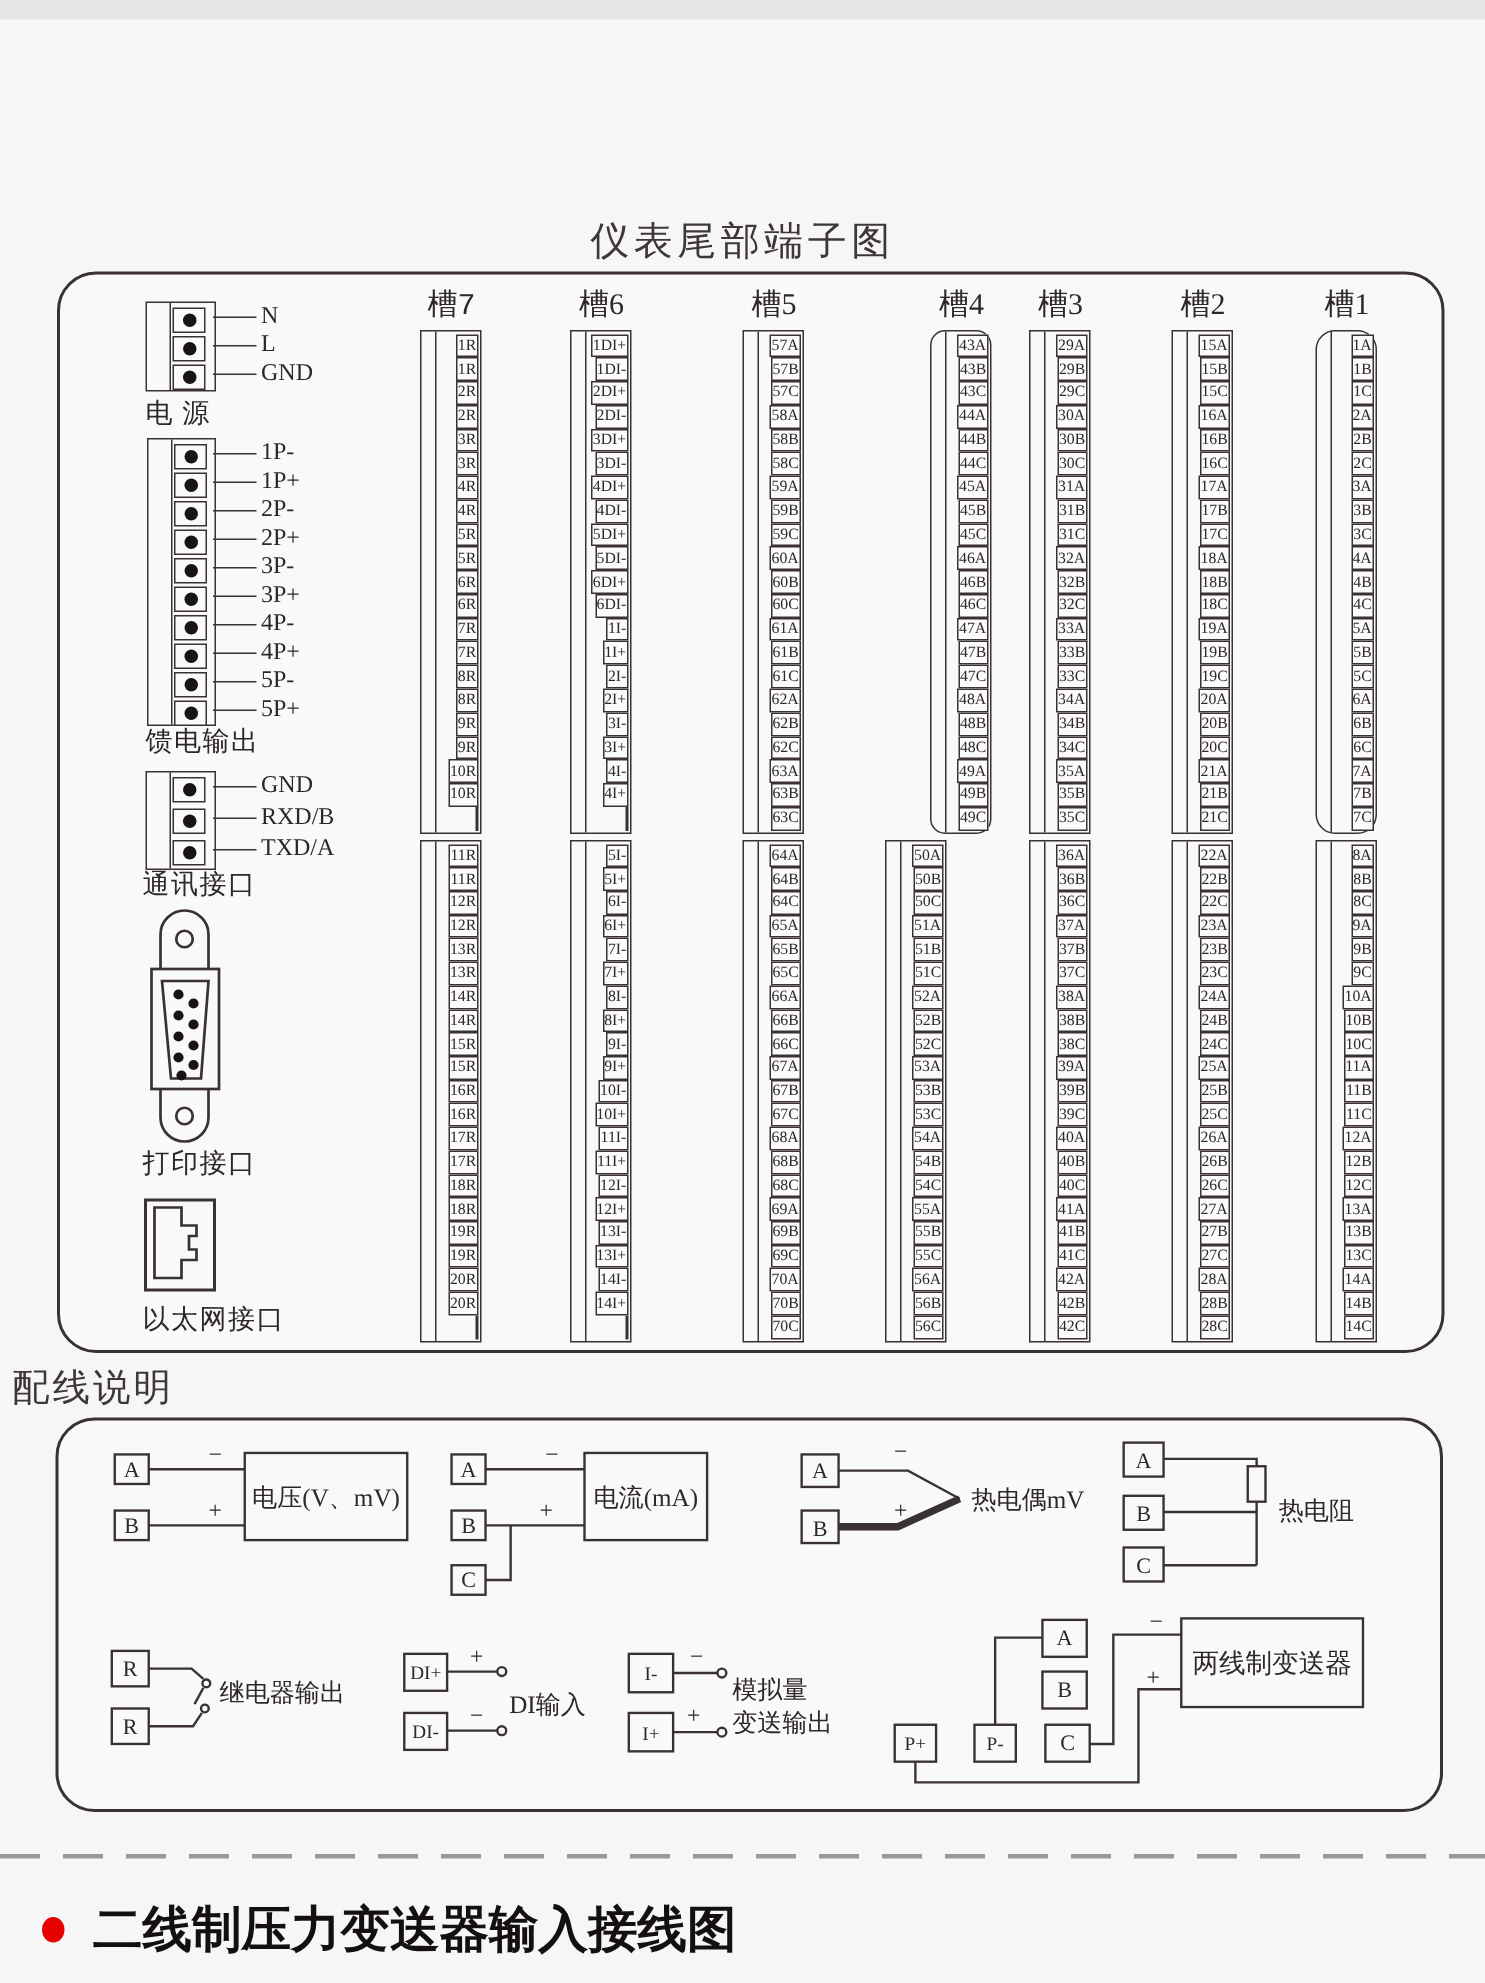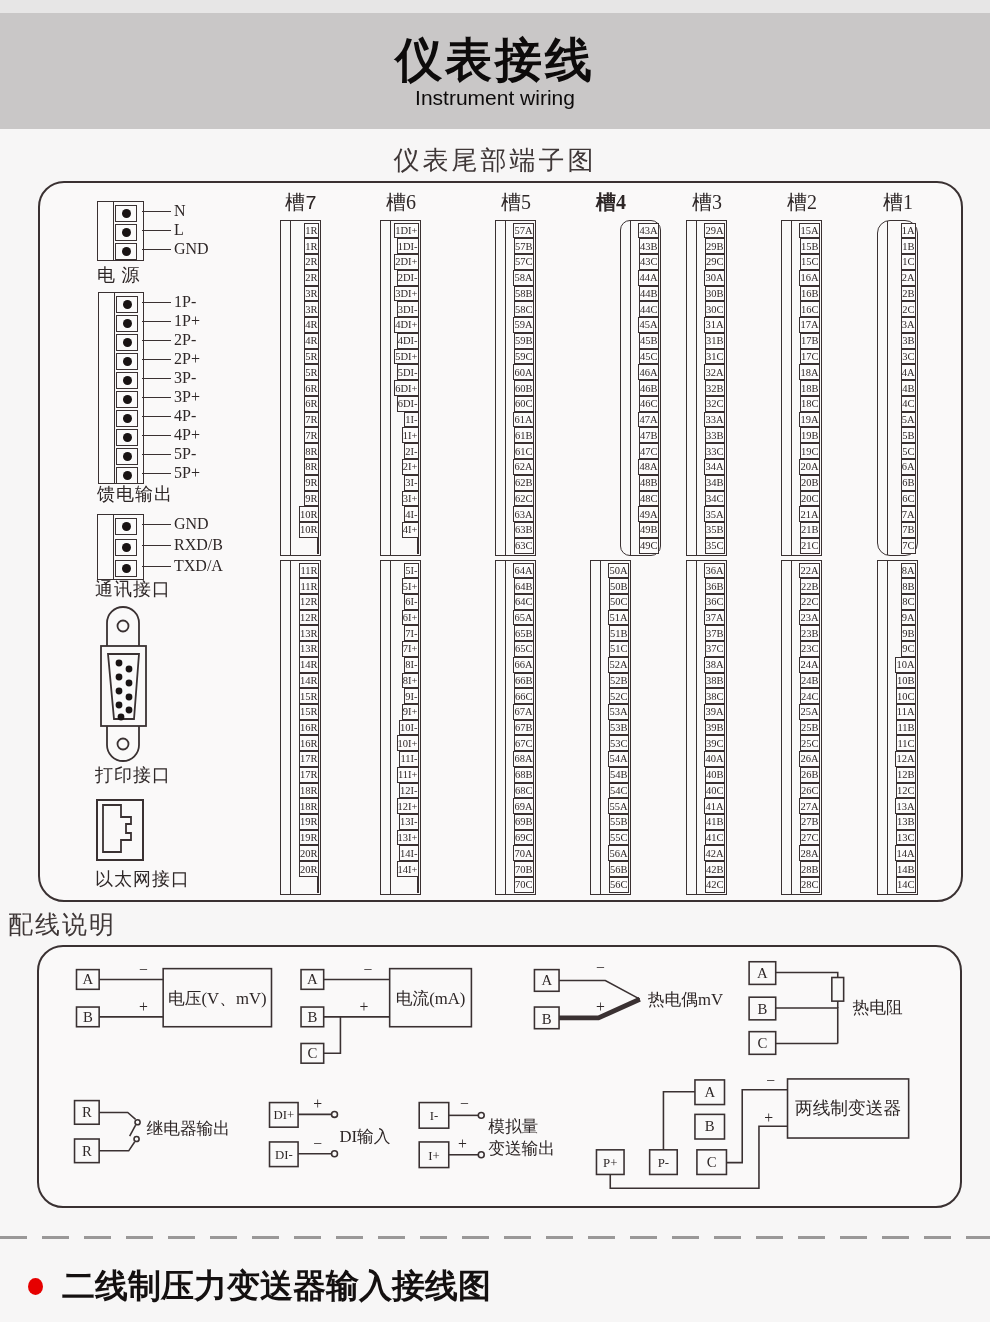--- a/index.html
+++ b/index.html
@@ -47,24 +47,20 @@
   .footer-item{position:absolute;left:0;top:1264px;width:990px;}
   .bullet{position:absolute;left:28px;top:14px;width:15px;height:17px;border-radius:50%;background:#e60000;}
   .footer-text{position:absolute;left:62px;top:0;font:700 33px "Liberation Sans",sans-serif;color:#141010;}
 </style>
 </head>
 <body>
 
 <div class="page">
   <div class="top-strip"></div>
 
-  <header class="banner">
-    <div class="banner-title">仪表接线</div>
-    <div class="banner-subtitle">Instrument wiring</div>
-  </header>
 
   <div class="section-title">仪表尾部端子图</div>
 
   <section class="panel panel-terminals">
 
     <div id="connectors">
         <div class="cblock" style="left: 57px; top: 18px; width: 45px; height: 58px;">
           <div class="crail" style="left: 15px;"></div>
           <div class="pbox" style="left: 17px; top: 2.5px;">
             <div class="pdot"></div>
@@ -342,21 +338,21 @@
             <div class="tcell">68B</div>
             <div class="tcell">68C</div>
             <div class="tcell">69A</div>
             <div class="tcell">69B</div>
             <div class="tcell">69C</div>
             <div class="tcell">70A</div>
             <div class="tcell">70B</div>
             <div class="tcell">70C</div>
           </div>
         </div>
-        <div class="slot-title" style="left: 550px; top: 6px; font-weight: bold;">槽4</div>
+        <div class="slot-title" style="left: 580px; top: 6px;">槽4</div>
         <div class="tblock" style="left: 580px; top: 37px; height: 334px; border-radius: 10px;">
           <div class="rail"></div>
           <div class="cells">
             <div class="tcell">43A</div>
             <div class="tcell">43B</div>
             <div class="tcell">43C</div>
             <div class="tcell">44A</div>
             <div class="tcell">44B</div>
             <div class="tcell">44C</div>
             <div class="tcell">45A</div>

